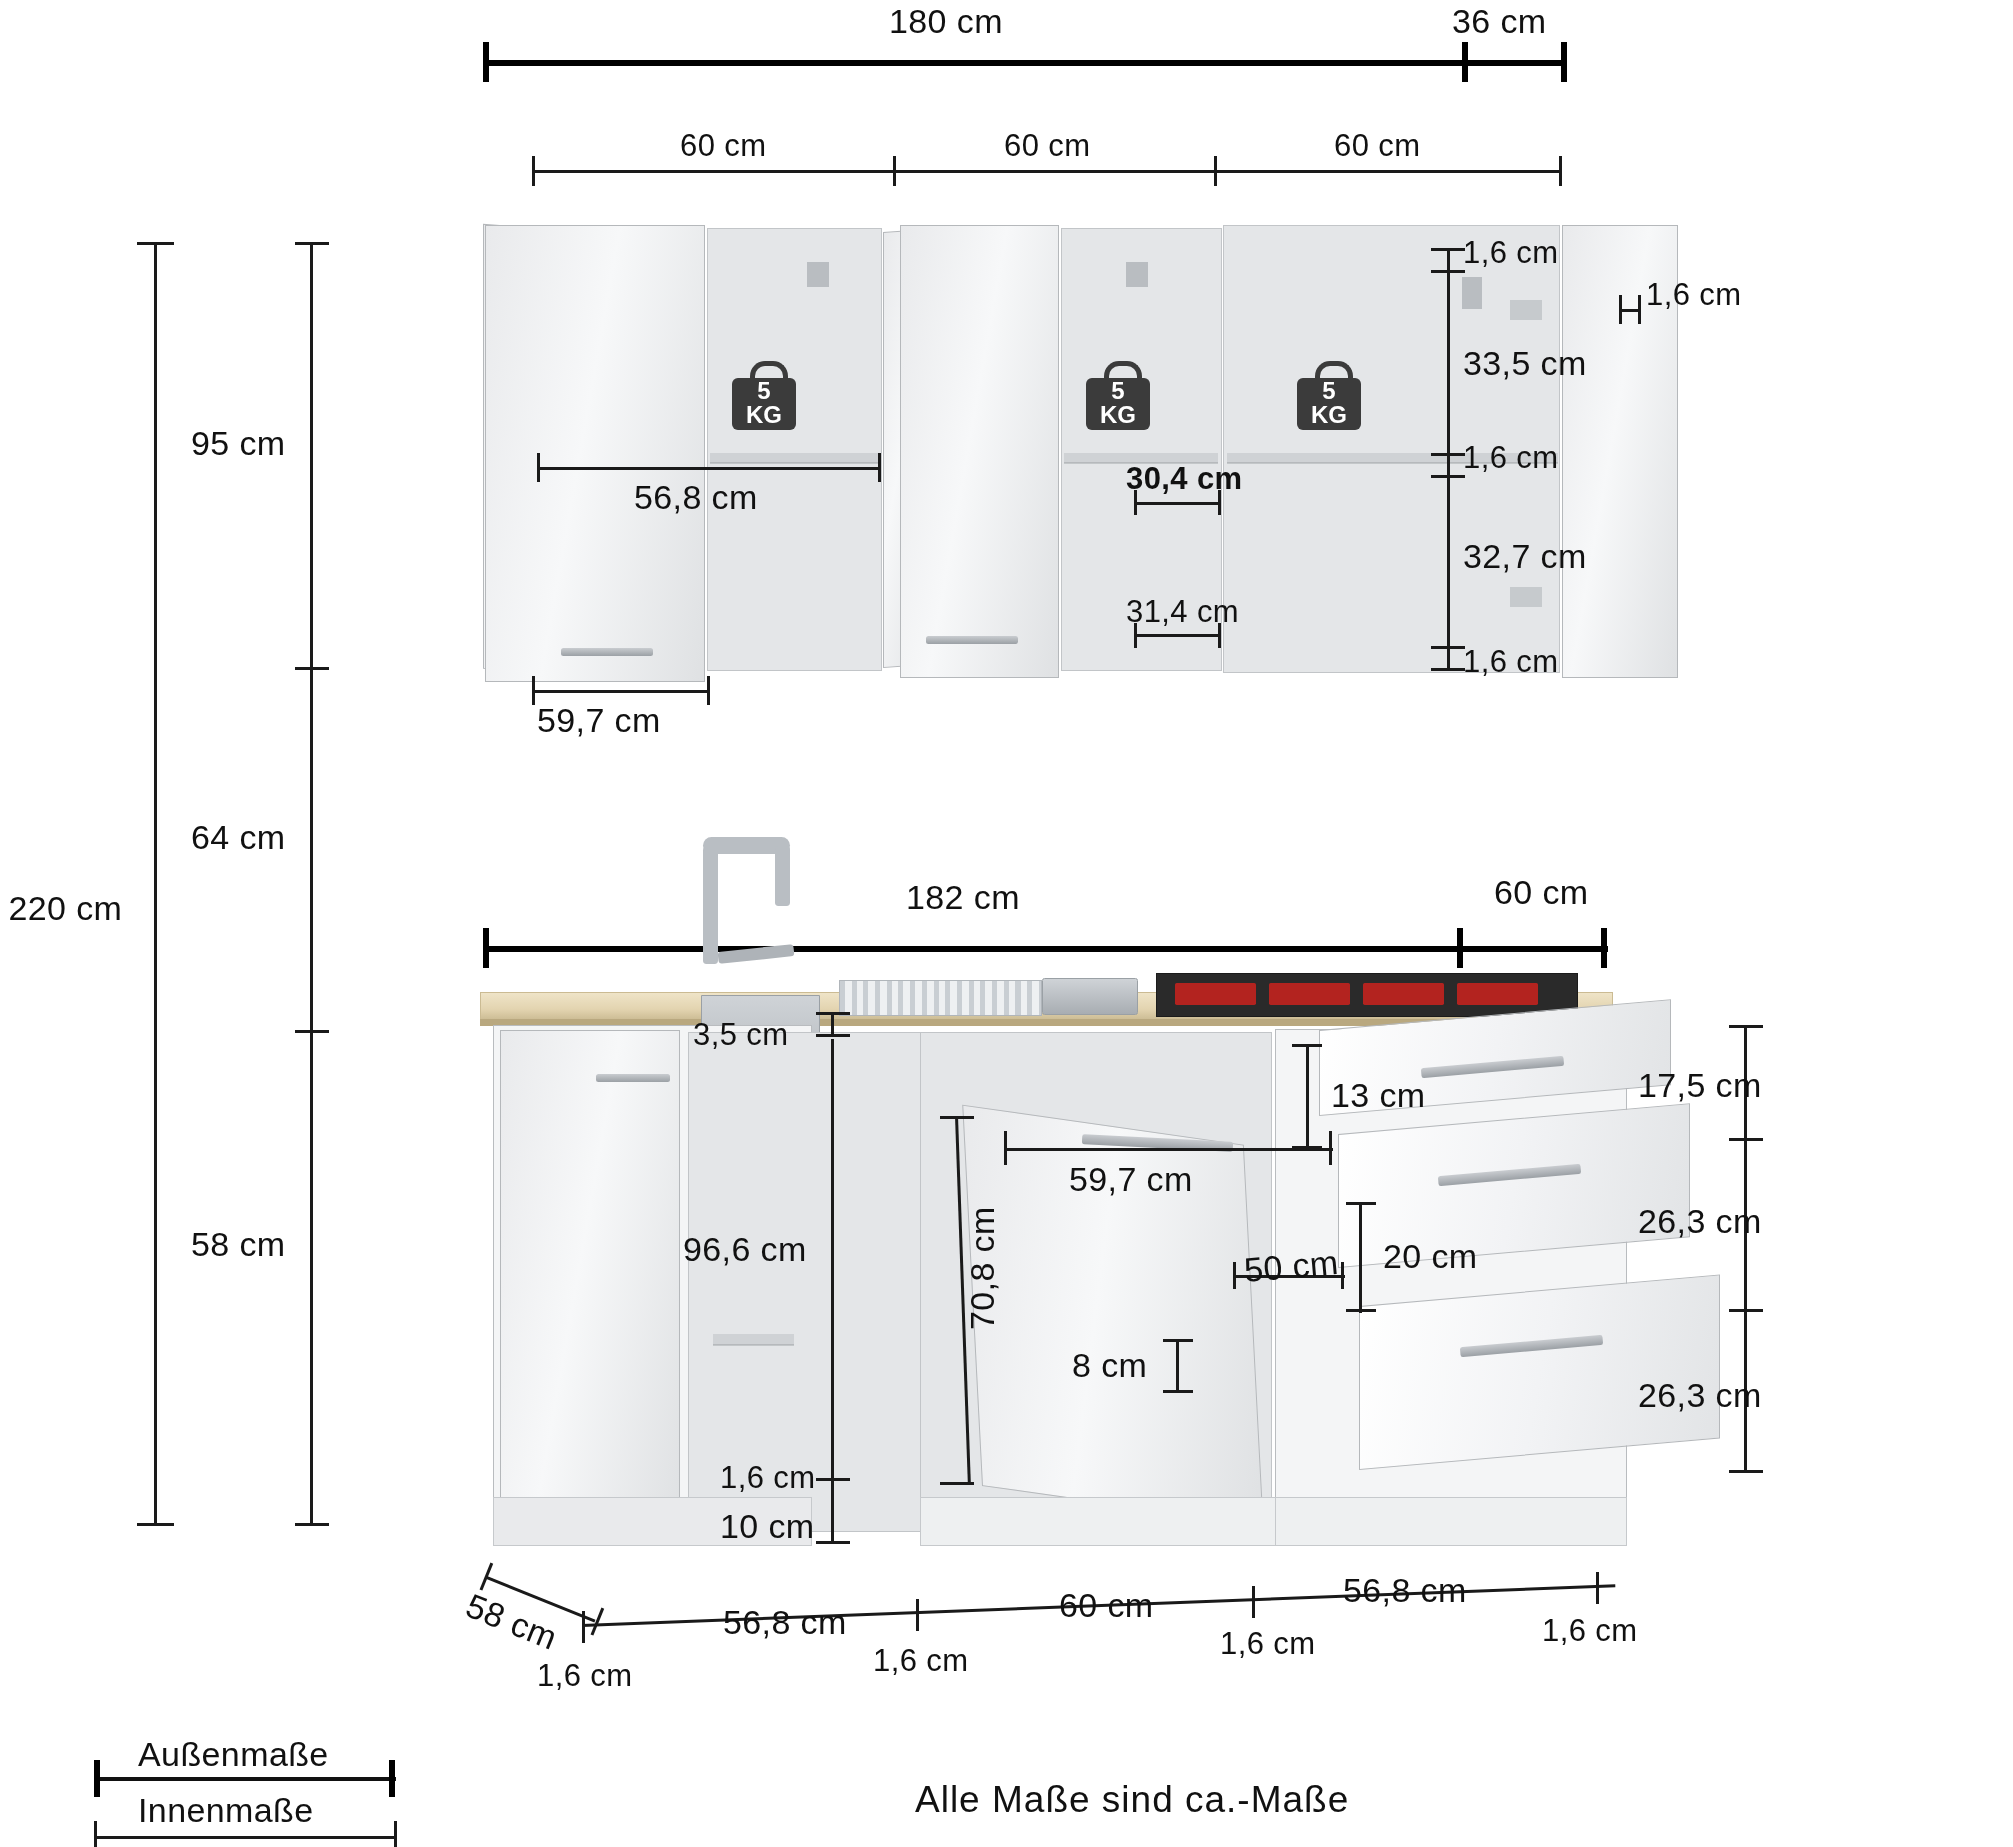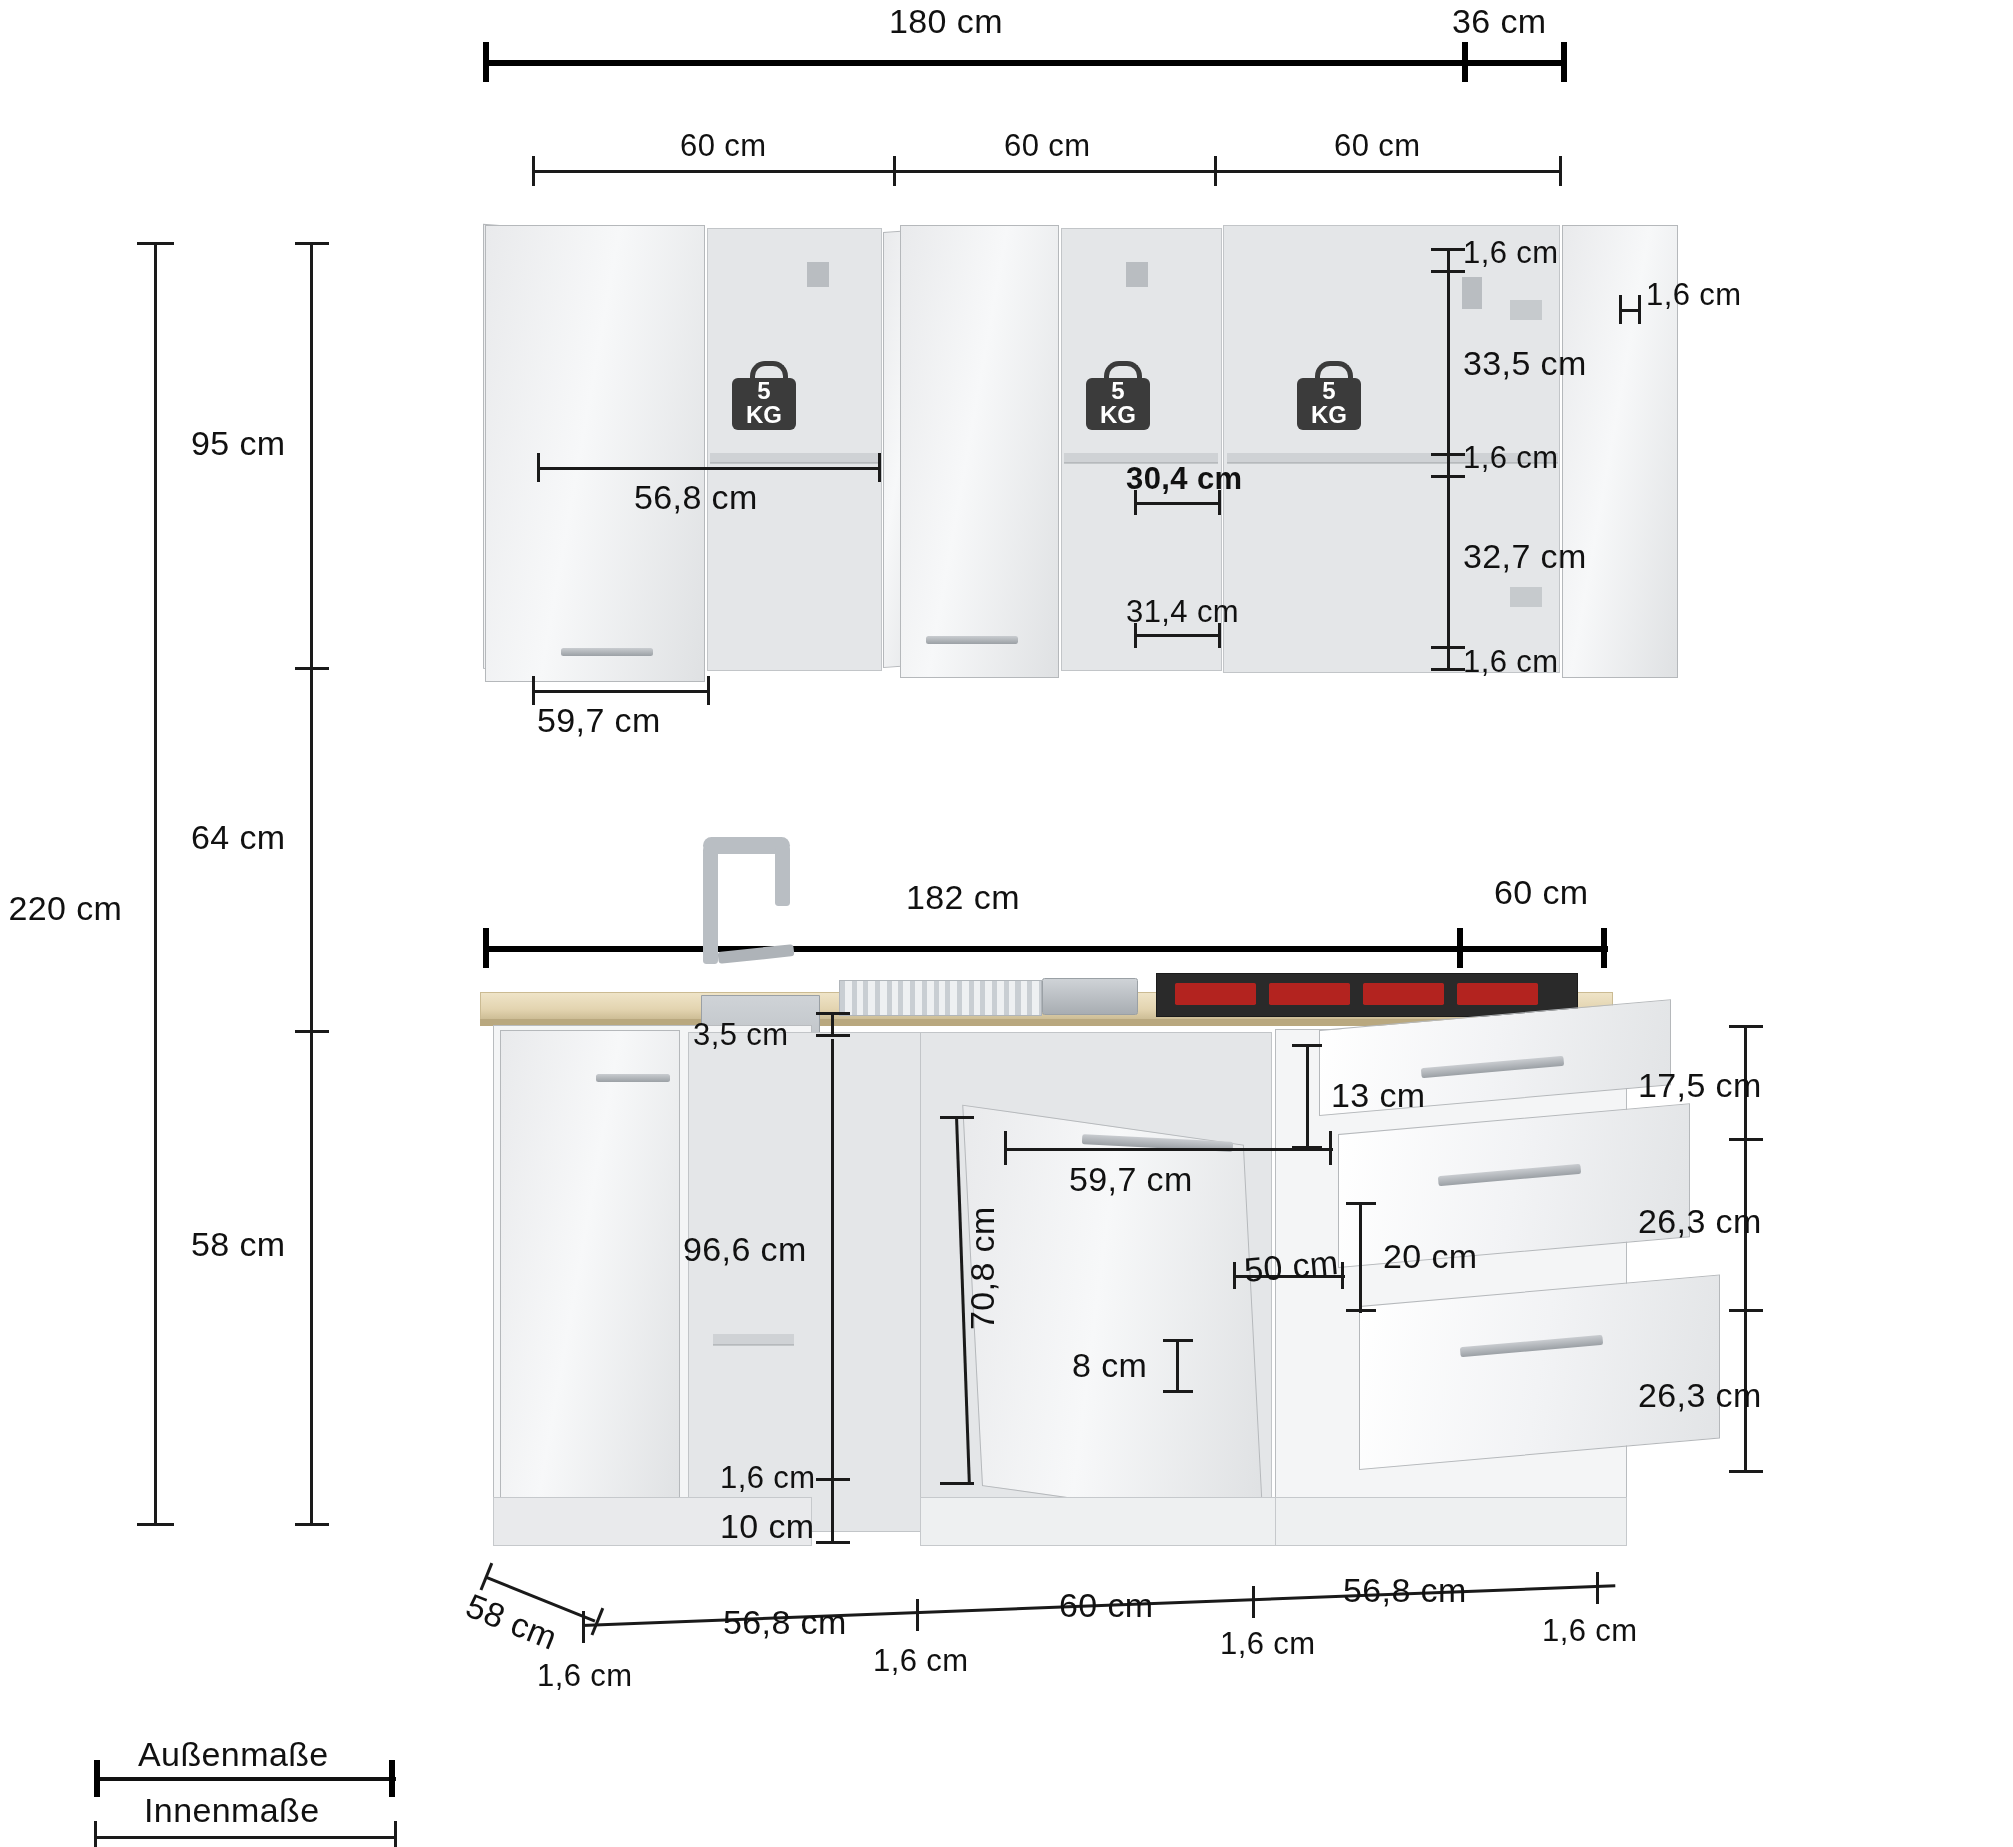--- a/index.html
+++ b/index.html
@@ -266,20 +266,21 @@
   <div class="lbl" style="left:537px;top:1658px;">1,6 cm</div>
   <div class="lbl" style="left:873px;top:1643px;">1,6 cm</div>
   <div class="lbl" style="left:1220px;top:1626px;">1,6 cm</div>
   <div class="lbl" style="left:1542px;top:1613px;">1,6 cm</div>
 
   <div class="lbl big" style="left:138px;top:1735px;">Außenmaße</div>
   <div class="footer-line" style="left:94px;top:1777px;width:302px;height:4.2px;"></div>
   <div class="tickbold" style="left:94px;top:1760px;height:37px;"></div>
   <div class="tickbold" style="left:389px;top:1760px;height:37px;"></div>
 
-  <div class="lbl big" style="left:144px;top:1791px;text-align:right;">Innenmaße</div>
+  <div class="lbl big" style="left:138px;top:1791px;text-align:right;">Innenmaße</div>
   <div class="line hline" style="left:94px;top:1836px;width:302px;"></div>
   <div class="tick" style="left:94px;top:1821px;height:32px;"></div>
   <div class="tick" style="left:394px;top:1821px;height:32px;"></div>
 
+  <div class="lbl" style="left:915px;top:1779px;font-size:37px;letter-spacing:1px;">Alle Maße sind ca.-Maße</div>
 
 </div>
 
 
 </body></html>

